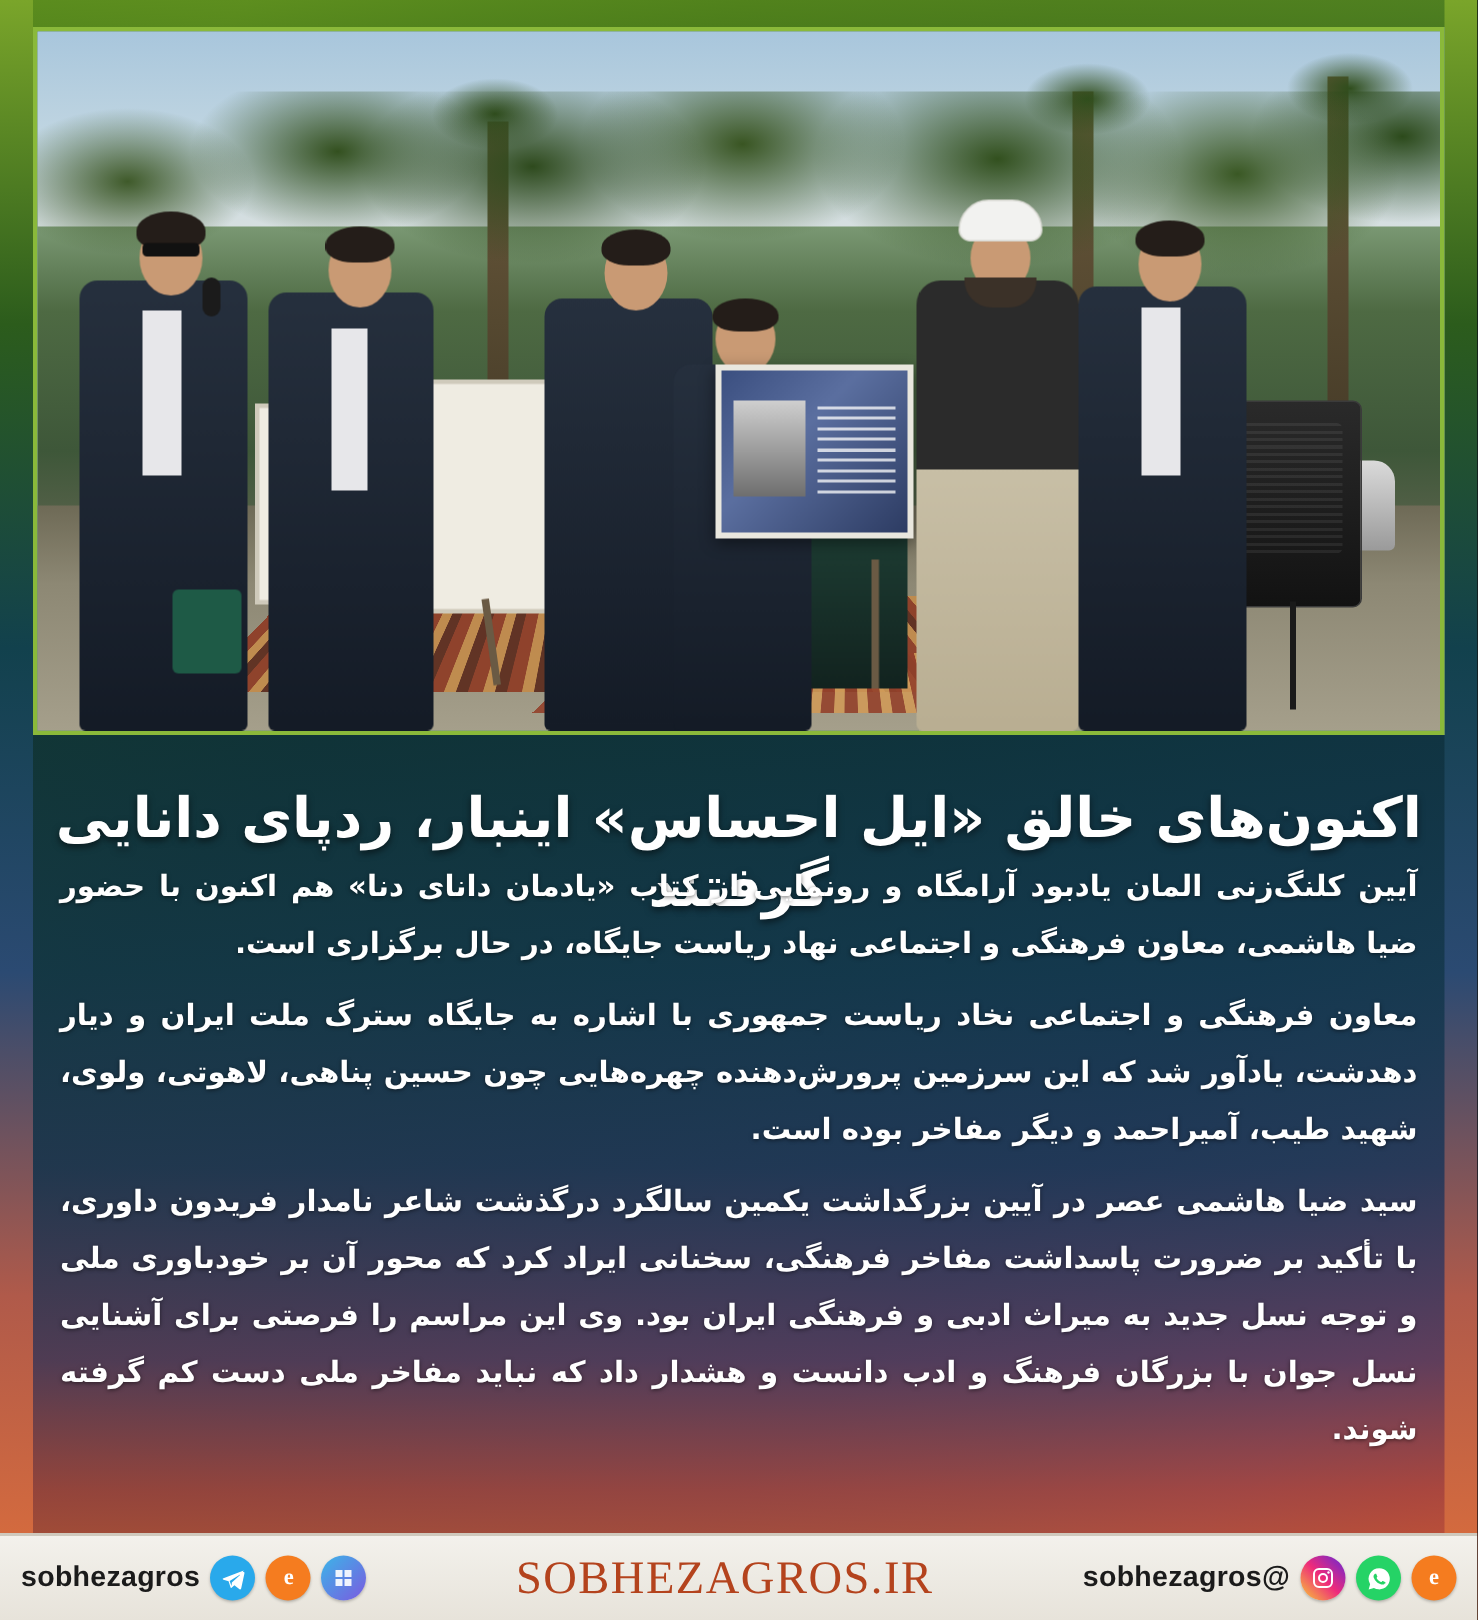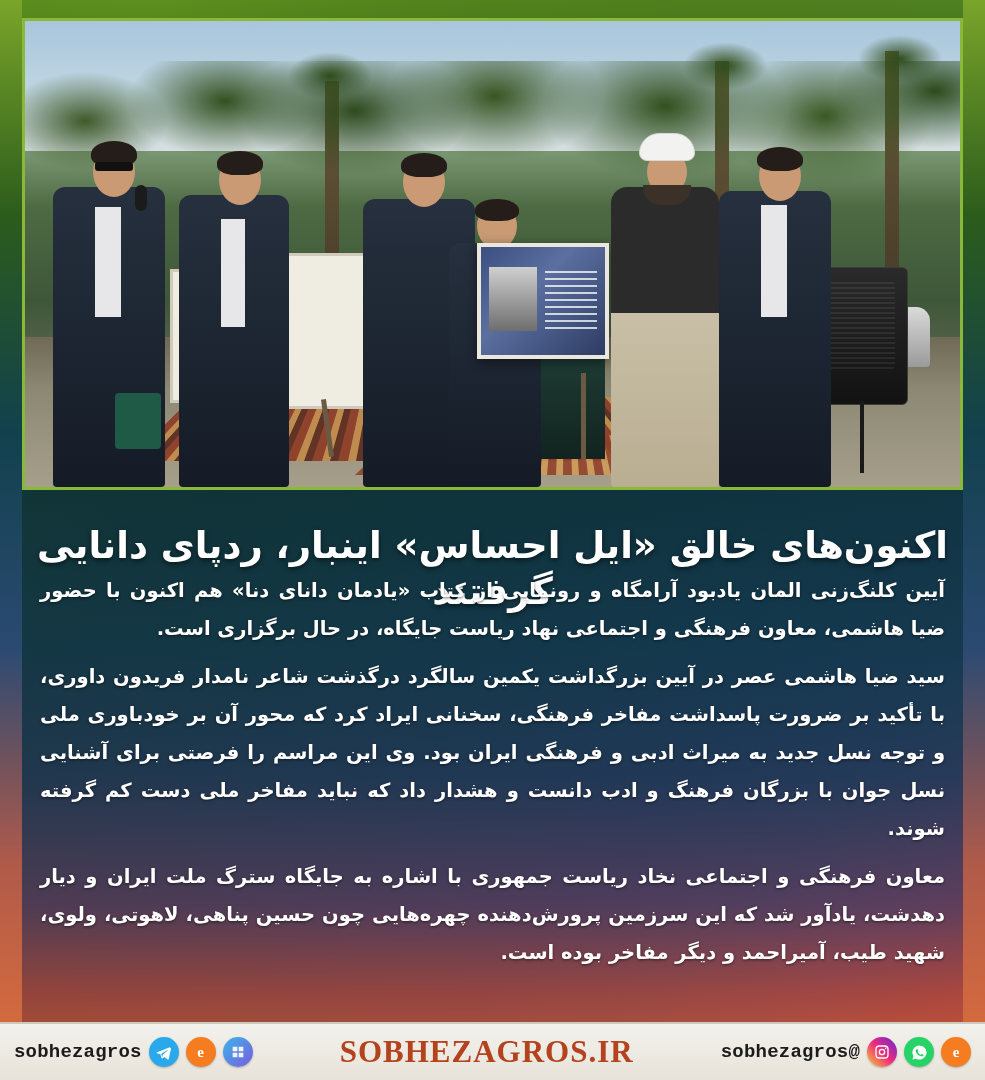--- a/index.html
+++ b/index.html
@@ -225,28 +225,28 @@
   }
   .social-group { display: flex; align-items: center; gap: 7px; }
   .soc {
     width: 30px; height: 30px; border-radius: 50%;
     display: flex; align-items: center; justify-content: center;
     color: #fff; font-size: 15px; font-weight: bold;
     box-shadow: 0 1px 2px rgba(0,0,0,.25);
   }
   .soc svg { display: block; }
   .handle {
-    font-family: Liberation Mono, monospace;
+    font-family: Liberation Sans, sans-serif;
     font-size: 19px; font-weight: bold; color: #1b1b1b;
     letter-spacing: .2px;
   }
   .site-url {
     font-family: "Liberation Serif", "DejaVu Serif", serif;
     font-size: 31px;
-    font-weight: bold;
+    font-weight: normal;
     color: #b4431d;
     letter-spacing: 1px;
   }
 </style>
 </head>
 <body>
 
 <div class="page">
 
   <div class="bg-frame"></div>
@@ -333,22 +333,22 @@
       </div>
 
       <div style="position:absolute; left:90px; bottom:38px; width:46px; height:56px; background:#1e5a46; border-radius:4px;"></div>
     </div>
   </div>
 
   <h1 class="headline">اکنون‌های خالق «ایل احساس» اینبار، ردپای دانایی گرفتند</h1>
 
   <div class="body-text">
     <p>آیین کلنگ‌زنی المان یادبود آرامگاه و رونمایی از کتاب «یادمان دانای دنا» هم اکنون با حضور ضیا هاشمی، معاون فرهنگی و اجتماعی نهاد ریاست جایگاه، در حال برگزاری است.</p>
+    <p class="p2">معاون فرهنگی و اجتماعی نخاد ریاست جمهوری با اشاره به جایگاه سترگ ملت ایران و دیار دهدشت، یادآور شد که این سرزمین پرورش‌دهنده چهره‌هایی چون حسین پناهی، لاهوتی، ولوی، شهید طیب، آمیراحمد و دیگر مفاخر بوده است.</p>
     <p class="p2">سید ضیا هاشمی عصر در آیین بزرگداشت یکمین سالگرد درگذشت شاعر نامدار فریدون داوری، با تأکید بر ضرورت پاسداشت مفاخر فرهنگی، سخنانی ایراد کرد که محور آن بر خودباوری ملی و توجه نسل جدید به میراث ادبی و فرهنگی ایران بود. وی این مراسم را فرصتی برای آشنایی نسل جوان با بزرگان فرهنگ و ادب دانست و هشدار داد که نباید مفاخر ملی دست کم گرفته شوند.</p>
-    <p class="p2">معاون فرهنگی و اجتماعی نخاد ریاست جمهوری با اشاره به جایگاه سترگ ملت ایران و دیار دهدشت، یادآور شد که این سرزمین پرورش‌دهنده چهره‌هایی چون حسین پناهی، لاهوتی، ولوی، شهید طیب، آمیراحمد و دیگر مفاخر بوده است.</p>
   </div>
 
   <div class="footer">
 
     <div class="social-group">
       <div class="soc" style="background:#f57c1f;">
         <span style="font-family:'Liberation Serif',serif;">e</span>
       </div>
       <div class="soc" style="background:#25d366;">
         <svg width="17" height="17" viewBox="0 0 24 24" fill="#fff">

